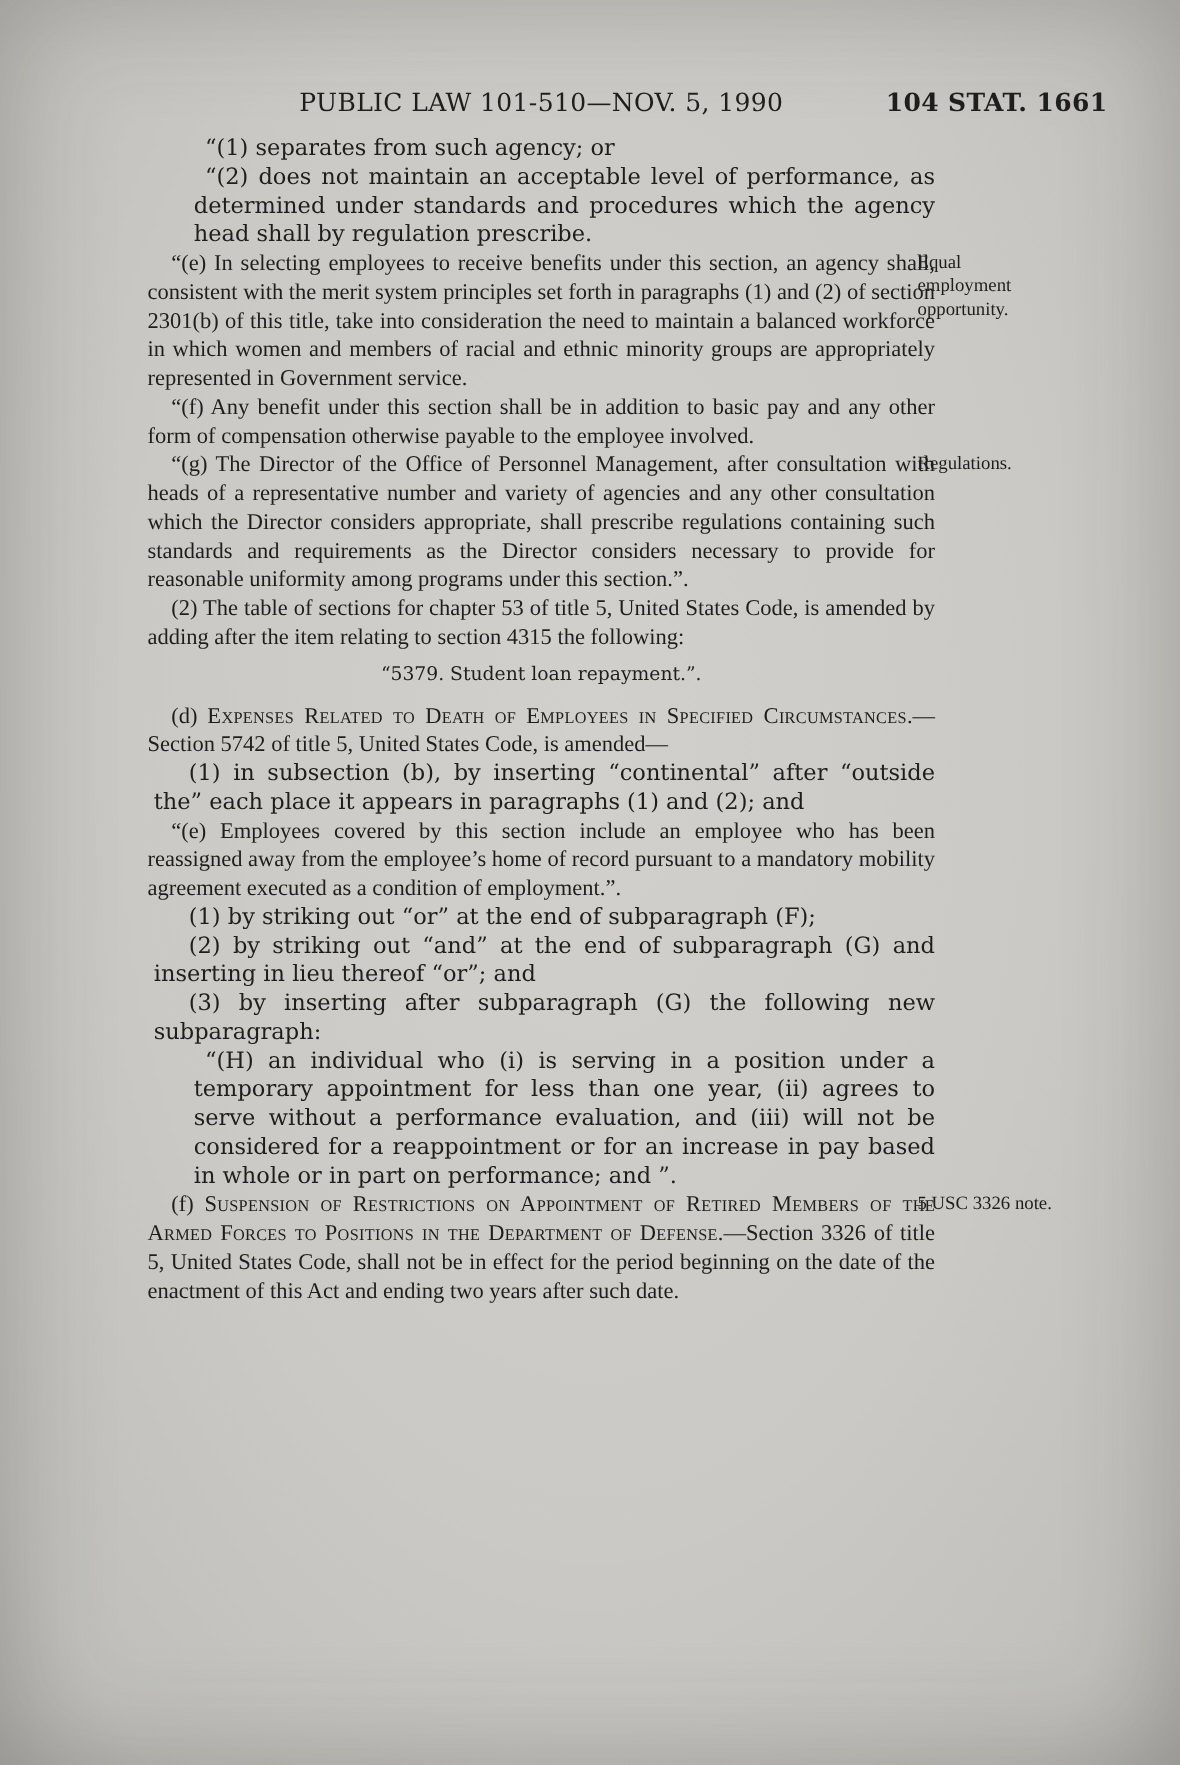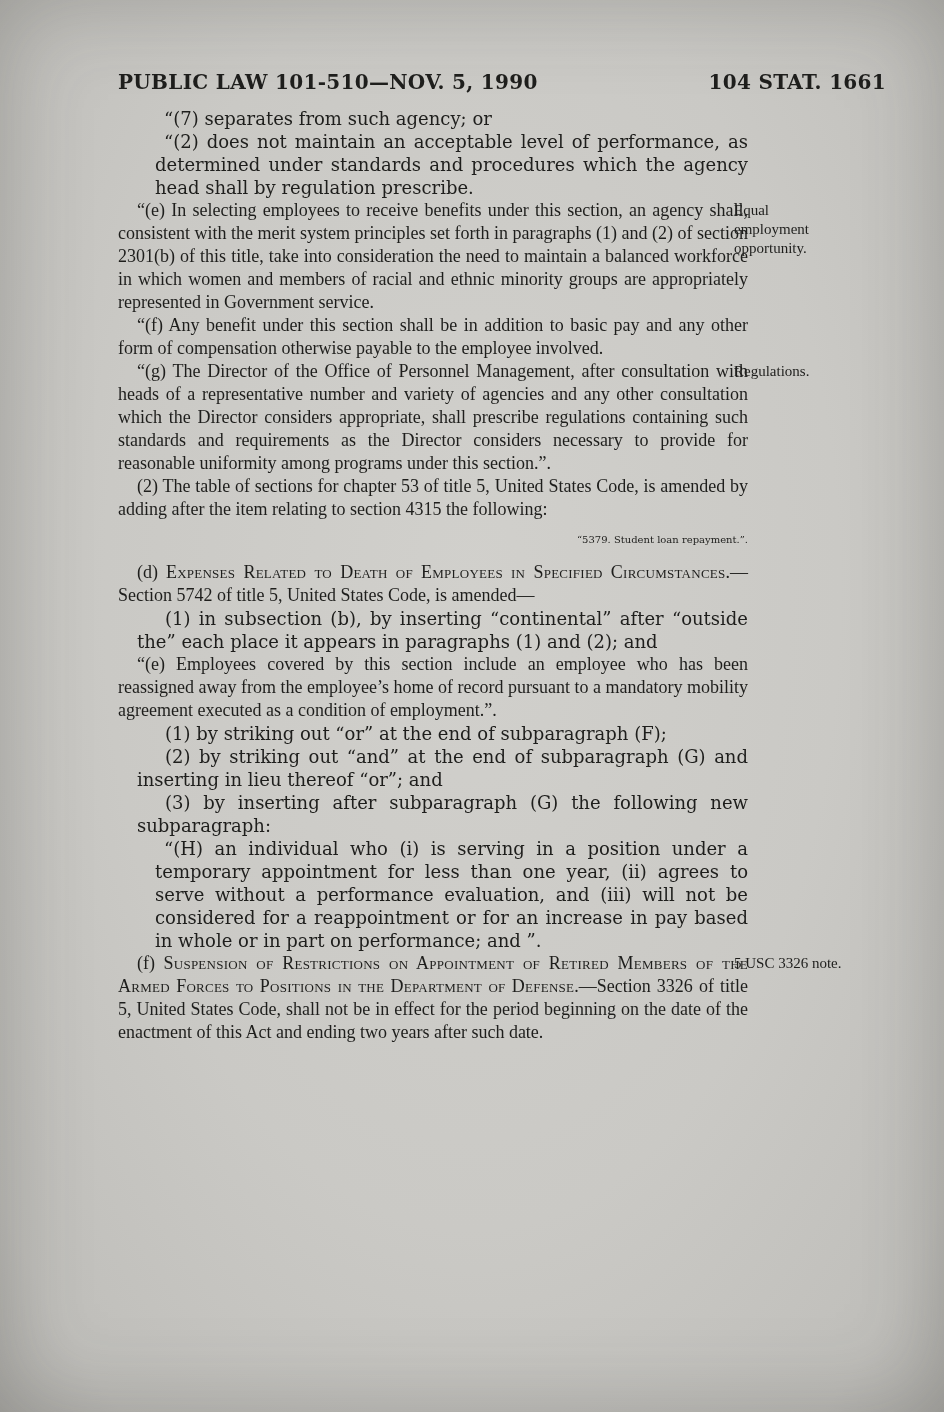--- a/index.html
+++ b/index.html
@@ -11,57 +11,57 @@
   .page {
     position: relative;
     width: 944px; height: 1412px;
     overflow: hidden;
     color: #1e1e1c;
     background: radial-gradient(ellipse at 50% 42%, #d1d0cc 0%, #cac9c5 55%, #c0bfbb 88%, #b4b3af 100%);
     box-shadow: inset 0 0 90px rgba(55,55,50,0.28);
   }
   .header-title {
     position: absolute; top: 70px; left: 118px; width: 630px;
-    font-weight: bold; font-size: 20px;
+    text-align: center; font-weight: normal; font-size: 20px;
     letter-spacing: 0.3px; white-space: nowrap;
   }
   .stat-ref {
     position: absolute; top: 70px; right: 58px;
     font-weight: bold; font-size: 20px; letter-spacing: 0.3px;
     white-space: nowrap;
     margin-left: 23px;
   }
   .content {
     position: absolute; top: 107px; left: 118px; width: 630px;
   }
   .content p {
     margin: 0; position: relative;
     font-size: 18px; line-height: 23px;
     text-align: justify;
   }
   p.main  { text-indent: 19px; font-family: Liberation Serif, serif; }
-  p.sub   { margin-left: 19px; text-indent: 28px; }
+  p.sub   { margin-left: 5px; text-indent: 28px; }
   p.quote { margin-left: 37px; text-indent: 9px; }
-  p.toc   { font-size: 10px; line-height: 19px; margin: 9px 0 12px 0; text-indent: 0; text-align: right; }
+  p.toc   { font-size: 15px; line-height: 19px; margin: 9px 0 12px 0; text-indent: 0; text-align: center; }
   .sc { font-variant: small-caps; letter-spacing: 0.25px; }
   .margin-note {
     position: absolute; left: 616px; top: 2px; width: 110px;
     font-size: 15px; line-height: 19px;
     text-align: left; text-indent: 0;
   }
   .margin-note.nowrap { white-space: nowrap; width: auto; }
 </style>
 </head>
 <body>
 
 <div class="page">
   <div class="header-title">PUBLIC LAW 101-510—NOV. 5, 1990</div>
   <div class="stat-ref">104 STAT. 1661</div>
   <div class="content">
-      <p class="quote"><span>“(7) separates from such agency; or</span></p>
+      <p class="quote"><span>“(1) separates from such agency; or</span></p>
       <p class="quote"><span>“(2) does not maintain an acceptable level of performance, as determined under standards and procedures which the agency head shall by regulation prescribe.</span></p>
       <p class="main"><span>“(e) In selecting employees to receive benefits under this section, an agency shall, consistent with the merit system principles set forth in paragraphs (1) and (2) of section 2301(b) of this title, take into consideration the need to maintain a balanced workforce in which women and members of racial and ethnic minority groups are appropriately represented in Government service.</span><span class="margin-note">Equal employment opportunity.</span></p>
       <p class="main"><span>“(f) Any benefit under this section shall be in addition to basic pay and any other form of compensation otherwise payable to the employee involved.</span></p>
       <p class="main"><span>“(g) The Director of the Office of Personnel Management, after consultation with heads of a representative number and variety of agencies and any other consultation which the Director considers appropriate, shall prescribe regulations containing such standards and requirements as the Director considers necessary to provide for reasonable uniformity among programs under this section.”.</span><span class="margin-note">Regulations.</span></p>
       <p class="main"><span>(2) The table of sections for chapter 53 of title 5, United States Code, is amended by adding after the item relating to section 4315 the following:</span></p>
       <p class="toc"><span>“5379. Student loan repayment.”.</span></p>
       <p class="main"><span>(d) </span><span class="sc">Expenses Related to Death of Employees in Specified Circumstances</span><span>.—Section 5742 of title 5, United States Code, is amended—</span></p>
       <p class="sub"><span>(1) in subsection (b), by inserting “continental” after “outside the” each place it appears in paragraphs (1) and (2); and</span></p>
       <p class="main"><span>“(e) Employees covered by this section include an employee who has been reassigned away from the employee’s home of record pursuant to a mandatory mobility agreement executed as a condition of employment.”.</span></p>
       <p class="sub"><span>(1) by striking out “or” at the end of subparagraph (F);</span></p>

